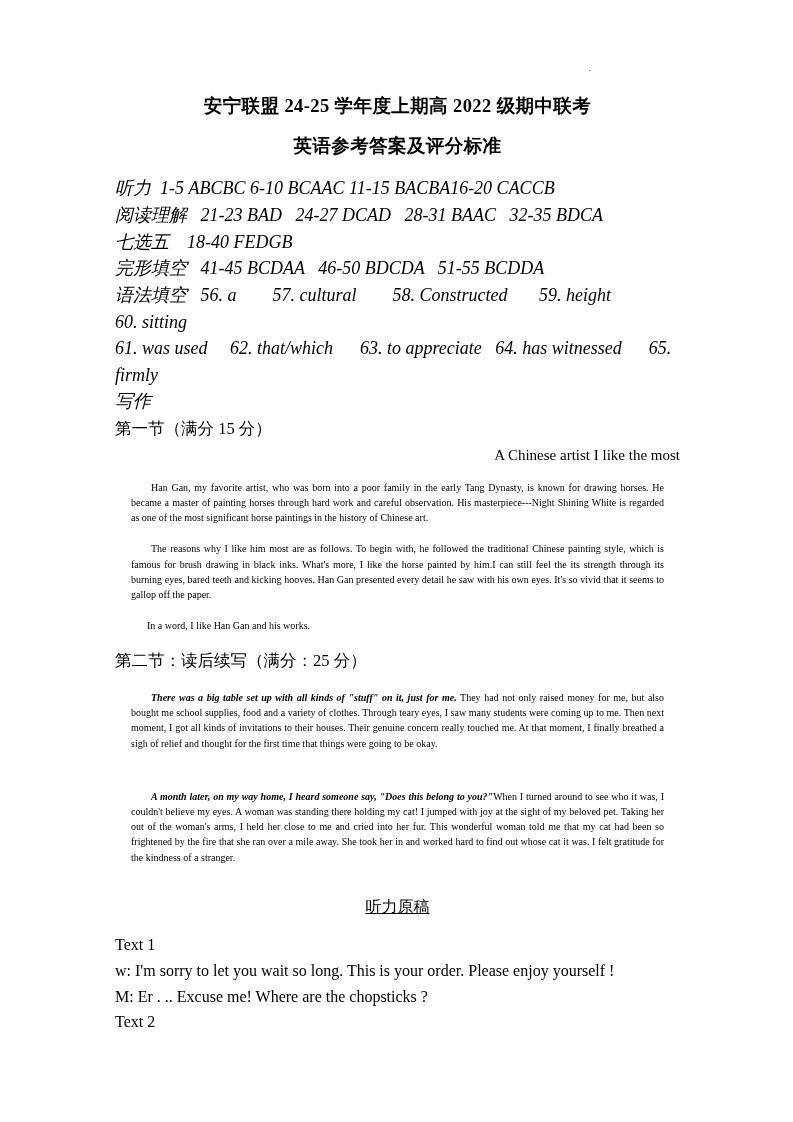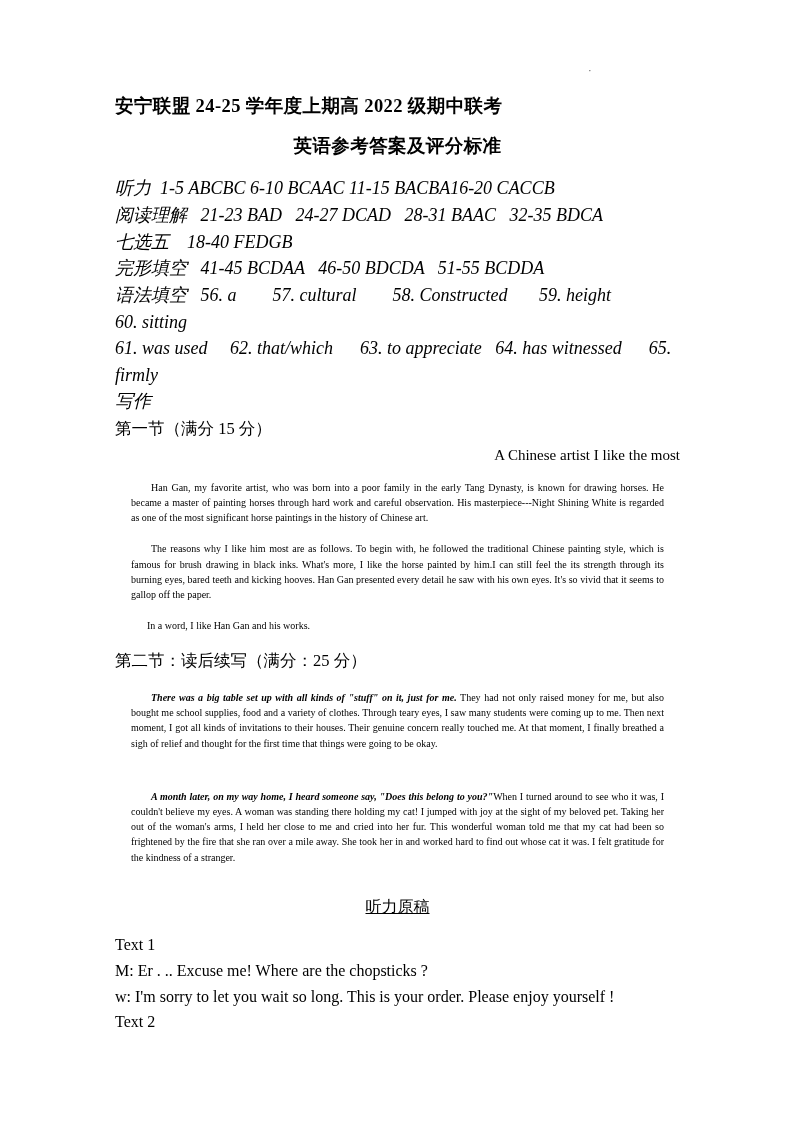--- a/index.html
+++ b/index.html
@@ -23,20 +23,21 @@
     box-sizing: border-box;
     padding: 0;
   }
   .content {
     position: absolute;
     left: 115px;
     top: 95px;
     width: 565px;
   }
   .title1 {
+    text-align: center;
     font-weight: bold;
     font-size: 18.5px;
     letter-spacing: 0.4px;
     margin: 0 0 18px 0;
     line-height: 1.2;
   }
   .title2 {
     text-align: center;
     font-weight: bold;
     font-size: 18.5px;
@@ -128,18 +129,18 @@
 
     <p class="para"><span class="italic">There was a big table set up with all kinds of  "stuff" on it, just for me.</span><span> They had not only raised money for me, but also bought me school supplies, food and a variety of clothes. Through teary eyes, I saw many students were coming up to me. Then next moment, I got all kinds of invitations to their houses. Their genuine concern really touched me. At that moment, I finally breathed a sigh of relief and thought for the first time that things were going to be okay.</span></p>
 
     <div class="spacer-sm"></div>
 
     <p class="para"><span class="italic">A month later, on my way home, I heard someone say, "Does this belong to you?"</span><span>When I turned around to see who it was, I couldn't believe my eyes. A woman was standing there holding my cat! I jumped with joy at the sight of my beloved pet. Taking her out of the woman's arms, I held her close to me and cried into her fur. This wonderful woman told me that my cat had been so frightened by the fire that she ran over a mile away. She took her in and worked hard to find out whose cat it was. I felt gratitude for the kindness of a stranger.</span></p>
 
     <div class="listen-head">听力原稿</div>
 
     <div class="script-line">Text 1</div>
+    <div class="script-line">w: I'm sorry to let you wait so long. This is your order. Please enjoy yourself !</div>
     <div class="script-line">M: Er . .. Excuse me! Where are the chopsticks ?</div>
-    <div class="script-line">w: I'm sorry to let you wait so long. This is your order. Please enjoy yourself !</div>
     <div class="script-line">Text 2</div>
 
   </div>
 </div>
 
 </body></html>

